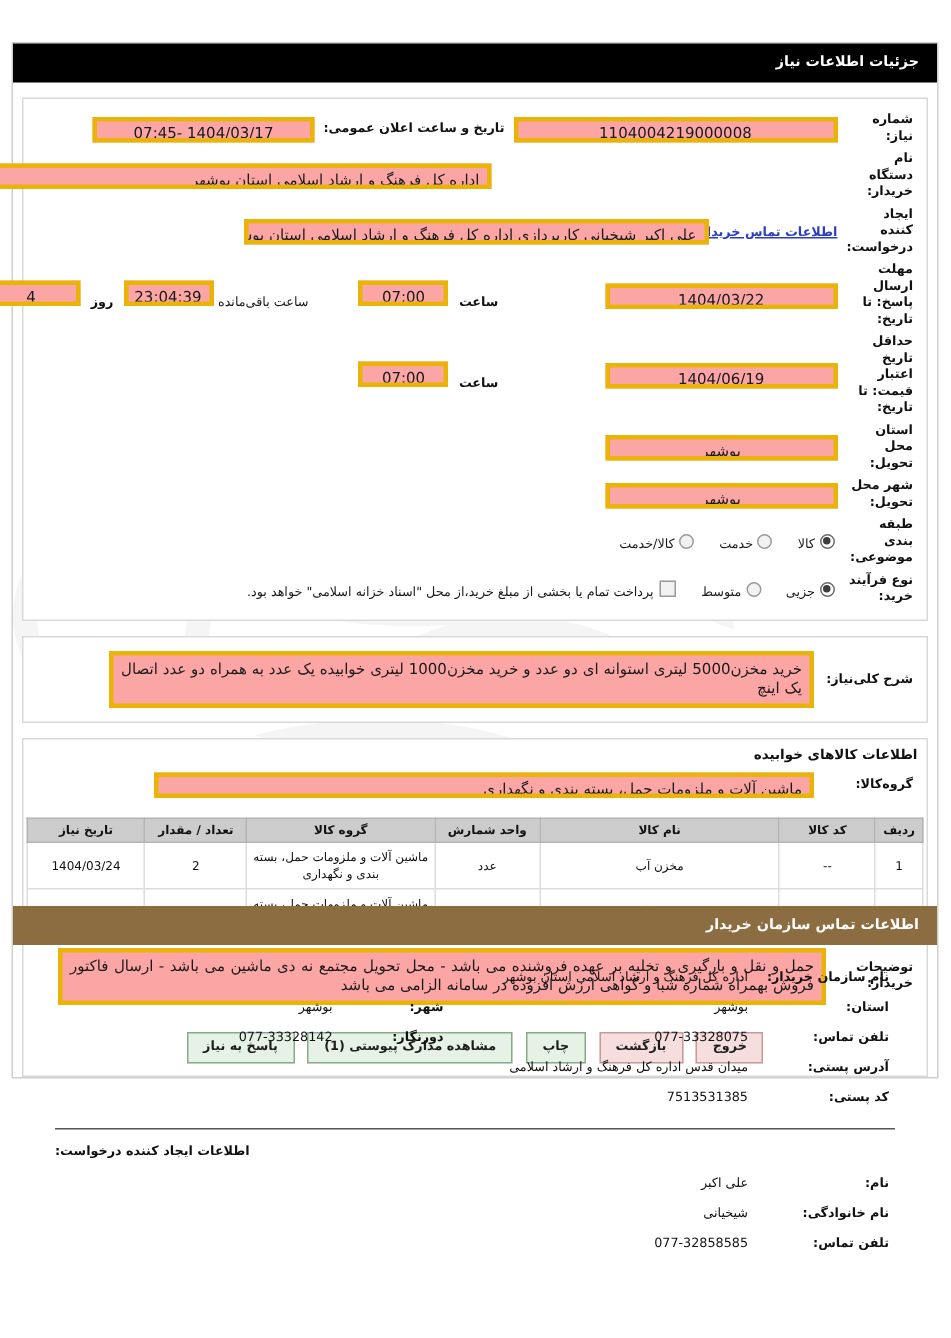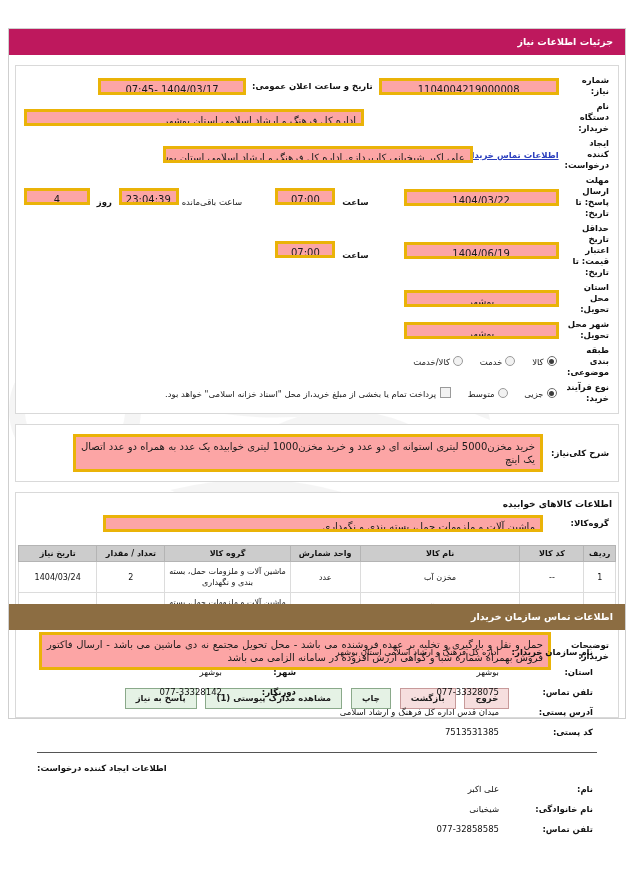--- a/index.html
+++ b/index.html
@@ -33,21 +33,21 @@
   
   .frame{
     position:absolute;
     left:8px;top:28px;
     width:616px;
     border:1px solid #cfcfcf;
     background:transparent;
   }
 
   .bar{
-    background:#be185d;
+    background:#000000;
     color:#ffffff;
     font-weight:bold;
     font-size:9.5px;
     padding:7px 12px 8px 12px;
     text-align:right;
     letter-spacing:.2px;
   }
   .section-wrap{
     margin:10px 6px 0 6px;
     border:1px solid #d9d9d9;
@@ -81,21 +81,21 @@
     padding:0 5px;
     text-align:right;
     overflow:hidden;
     white-space:nowrap;
     box-sizing:border-box;
   }
   .box.center{text-align:center;}
   .box.tall{height:auto;min-height:30px;line-height:13px;padding:3px 5px;white-space:normal;text-align:justify;}
   .box.tall2{height:auto;min-height:27px;line-height:13px;padding:3px 5px;white-space:normal;text-align:justify;}
 
-  .w-need{width:180px;}
+  .w-need{width:216px;}
   .w-date{width:148px;}
   .w-dev{width:340px;}
   .w-creator{width:310px;}
   .w-val{width:155px;}
   .w-hour{width:60px;}
   .w-days{width:66px;}
   .w-rem{width:60px;}
 
   a.link{
     color:#2b3fbe;

